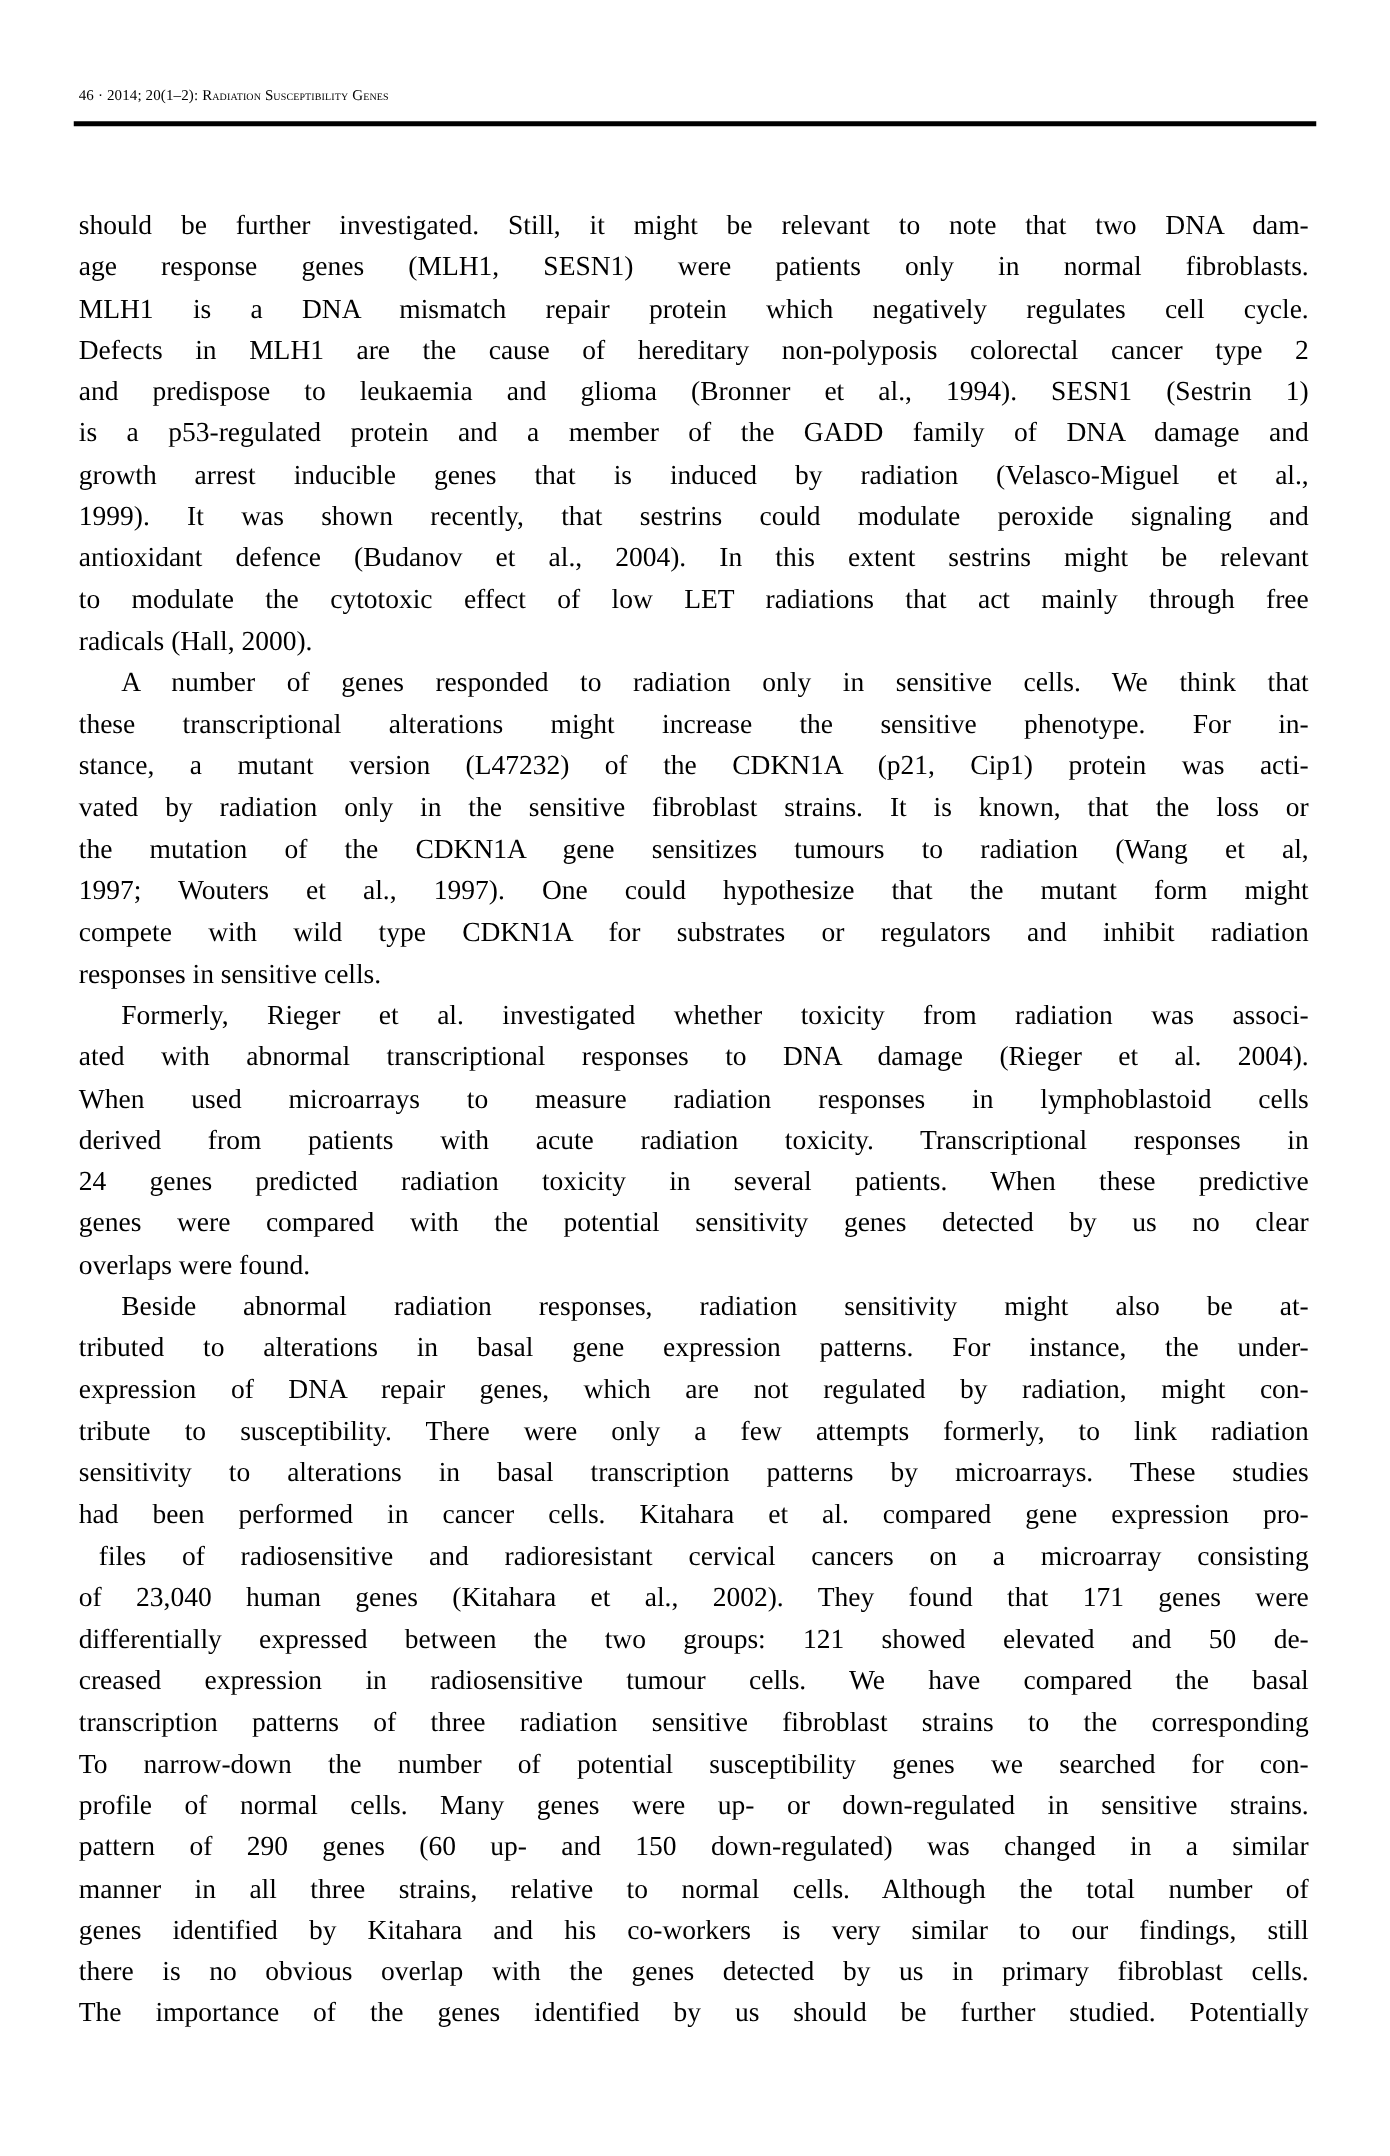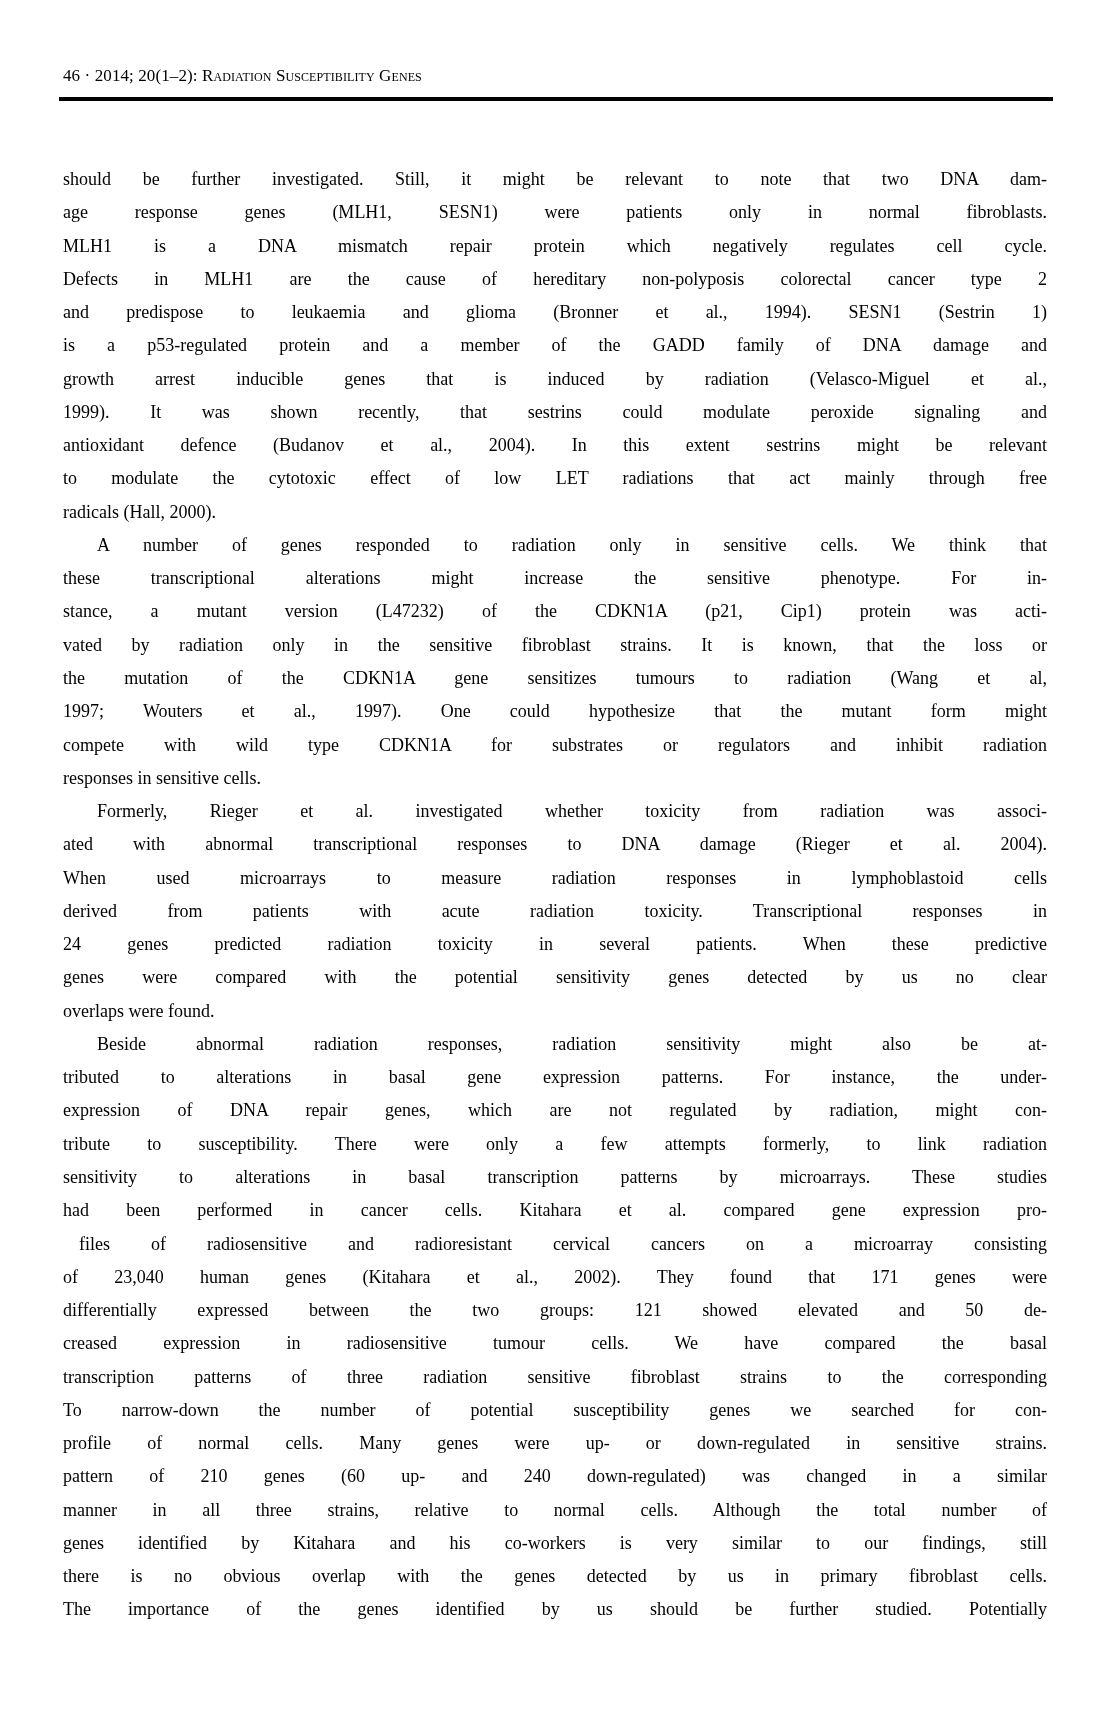--- a/index.html
+++ b/index.html
@@ -12,41 +12,41 @@
       height: 1725px;
       position: relative;
       overflow: hidden;
       color: #000000;
       font-family: "Liberation Serif", "DejaVu Serif", serif;
     }
     .running-head {
       position: absolute;
       left: 63px;
       top: 66px;
-      font-size: 17px;
+      font-size: 12px;
       line-height: 20px;
       white-space: nowrap;
       font-variant: small-caps;
       letter-spacing: 0.1px;
     }
     .running-head .num { font-variant: normal; }
     .head-rule {
       position: absolute;
       left: 59px;
       top: 97px;
       width: 994px;
       height: 4px;
       background: #000000;
     }
     .body-text {
       position: absolute;
       left: 63px;
       top: 163px;
       width: 984px;
-      font-size: 18px;
+      font-size: 22px;
       line-height: 33.27px;
     }
     .line {
       display: block;
       height: 33.27px;
       white-space: nowrap;
       text-align: justify;
       text-align-last: justify;
       overflow: visible;
     }
@@ -109,19 +109,19 @@
       <span class="line"><span style="white-space: nowrap; word-spacing: 0px;">tribute to susceptibility. There were only a few attempts formerly, to link radiation</span></span>
       <span class="line"><span style="white-space: nowrap; word-spacing: 0px;">sensitivity to alterations in basal transcription patterns by microarrays. These studies</span></span>
       <span class="line"><span style="white-space: nowrap; word-spacing: 0px;">had been performed in cancer cells. Kitahara et al. compared gene expression pro-</span></span>
       <span class="line"><span style="white-space: nowrap; word-spacing: 0px; margin-left: 16px;">files of radiosensitive and radioresistant cervical cancers on a microarray consisting</span></span>
       <span class="line"><span style="white-space: nowrap; word-spacing: 0px;">of 23,040 human genes (Kitahara et al., 2002). They found that 171 genes were</span></span>
       <span class="line"><span style="white-space: nowrap; word-spacing: 0px;">differentially expressed between the two groups: 121 showed elevated and 50 de-</span></span>
       <span class="line"><span style="white-space: nowrap; word-spacing: 0px;">creased expression in radiosensitive tumour cells. We have compared the basal</span></span>
       <span class="line"><span style="white-space: nowrap; word-spacing: 0px;">transcription patterns of three radiation sensitive fibroblast strains to the corresponding</span></span>
       <span class="line"><span style="white-space: nowrap; word-spacing: 0px;">To narrow-down the number of potential susceptibility genes we searched for con-</span></span>
       <span class="line"><span style="white-space: nowrap; word-spacing: 0px;">profile of normal cells. Many genes were up- or down-regulated in sensitive strains.</span></span>
-      <span class="line"><span style="white-space: nowrap; word-spacing: 0px;">pattern of 210 genes (60 up- and 240 down-regulated) was changed in a similar</span></span>
+      <span class="line"><span style="white-space: nowrap; word-spacing: 0px;">pattern of 290 genes (60 up- and 150 down-regulated) was changed in a similar</span></span>
       <span class="line"><span style="white-space: nowrap; word-spacing: 0px;">manner in all three strains, relative to normal cells. Although the total number of</span></span>
       <span class="line"><span style="white-space: nowrap; word-spacing: 0px;">genes identified by Kitahara and his co-workers is very similar to our findings, still</span></span>
       <span class="line"><span style="white-space: nowrap; word-spacing: 0px;">there is no obvious overlap with the genes detected by us in primary fibroblast cells.</span></span>
       <span class="line"><span style="white-space: nowrap; word-spacing: 0px;">The importance of the genes identified by us should be further studied. Potentially</span></span>
     </div>
 </main>
 
 </body></html>

